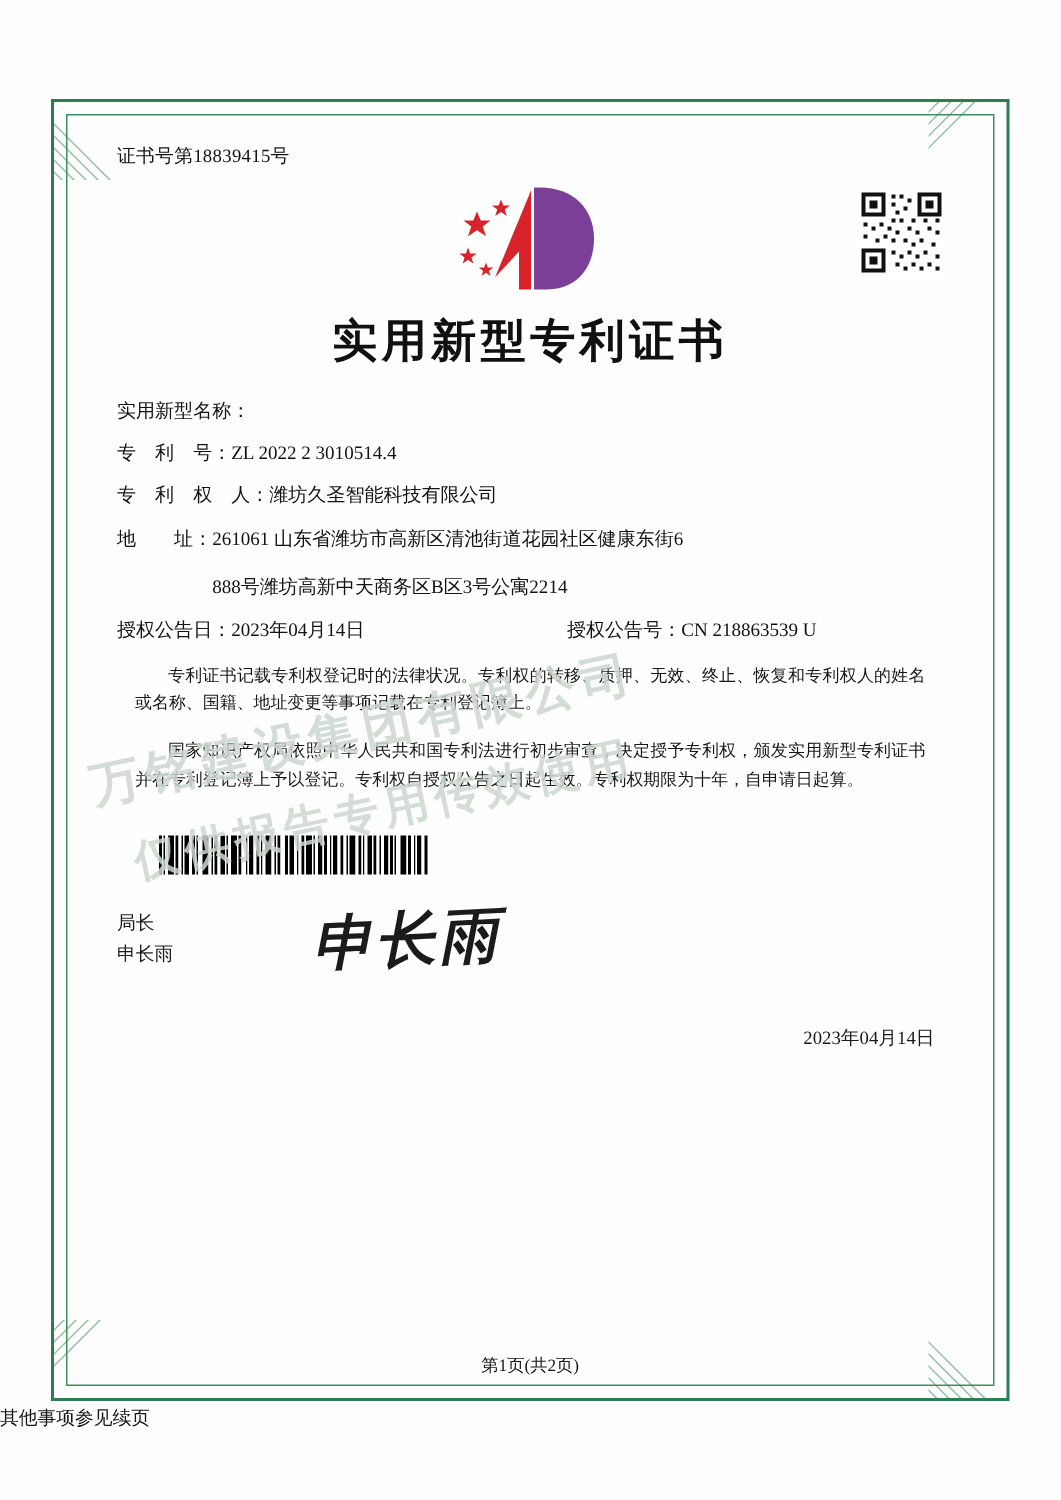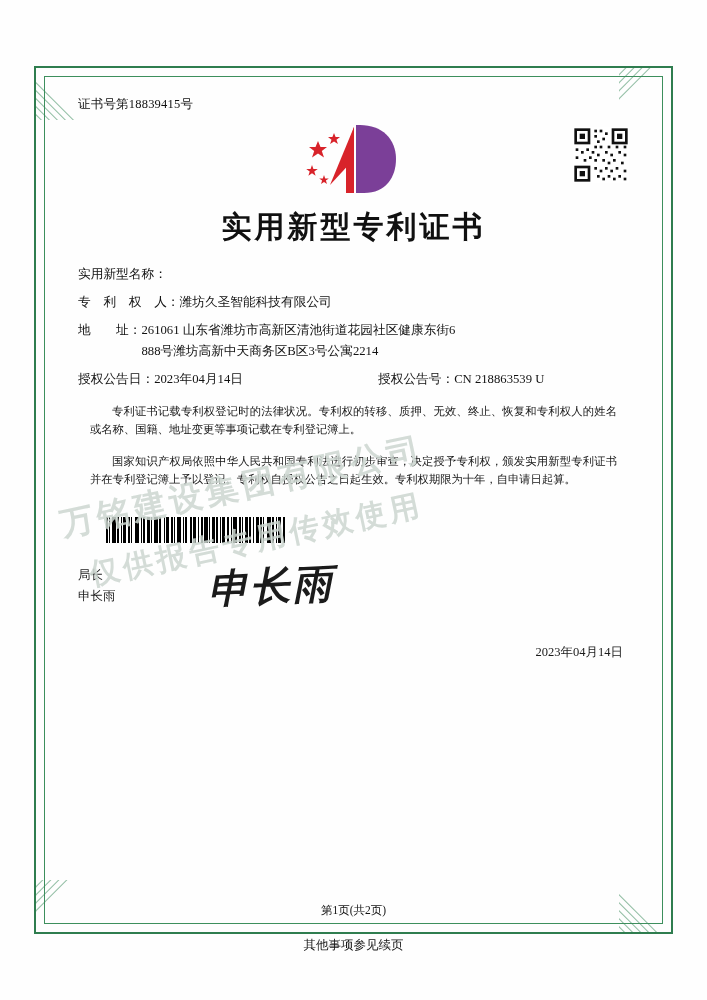--- a/index.html
+++ b/index.html
@@ -96,21 +96,21 @@
     align-items: flex-start;
     margin-bottom: 15.5px;
   }
   .flabel {
     white-space: pre;
     flex: 0 0 auto;
   }
   .fvalue {
     flex: 1 1 auto;
   }
-  .fvalue .l2 { display: block; margin-top: 8px; }
+  .fvalue .l2 { display: block; margin-top: 20px; }
 
   .frow-two { display: flex; margin-bottom: 15.5px; }
   .frow-two .half { display: flex; }
   .frow-two .half.first { width: 300px; }
 
   
   .para {
     font-size: 11.3px;
     line-height: 1.62;
     text-align: justify;
@@ -164,21 +164,20 @@
     left: 0; right: 0;
     bottom: 82px;
     text-align: center;
     font-size: 11.5px;
     color: #141414;
   }
   .below-note {
     position: absolute;
     left: 0; right: 0;
     bottom: 46px;
-    text-align: center;
     font-size: 12.5px;
     color: #141414;
   }
 
   
   .watermark {
     position: absolute;
     left: 60px;
     top: 440px;
     width: 600px;
@@ -316,20 +315,24 @@
 
     <div class="title">实用新型专利证书</div>
 
     <div class="fields">
 
       <div class="frow">
         <span class="flabel">实用新型名称：</span>
       </div>
 
 
+      <div class="frow">
+        <span class="flabel">专　利　号：</span>
+        <span class="fvalue">ZL 2022 2 3010514.4</span>
+      </div>
 
 
       <div class="frow">
         <span class="flabel">专　利　权　人：</span>
         <span class="fvalue">潍坊久圣智能科技有限公司</span>
       </div>
 
       <div class="frow">
         <span class="flabel">地　　址：</span>
         <span class="fvalue">

